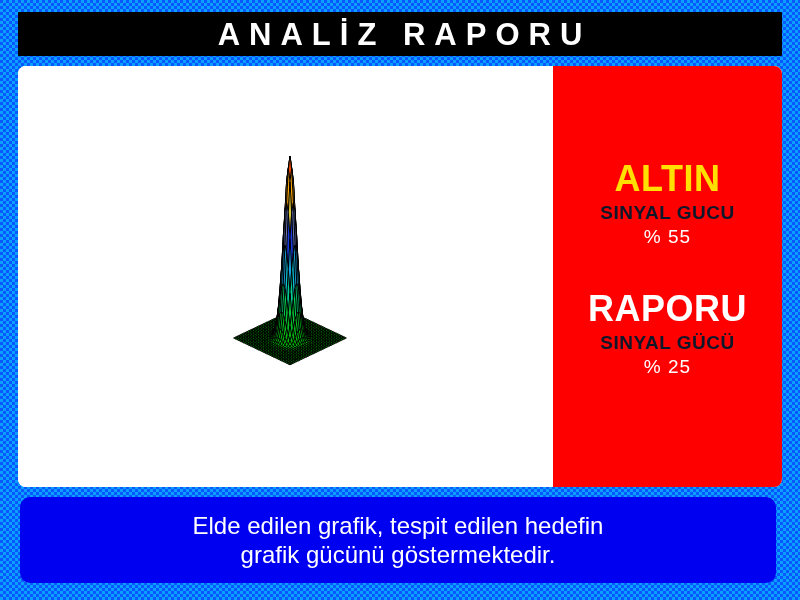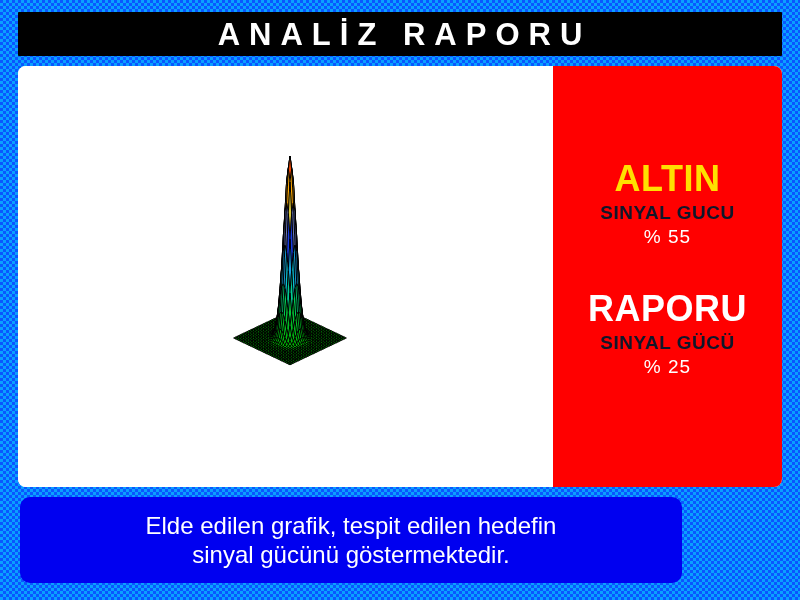--- a/index.html
+++ b/index.html
@@ -91,21 +91,21 @@
     font-weight: normal;
     letter-spacing: 1px;
     line-height: 1.1;
     margin: 0;
   }
 
   
   #caption-box {
     position: absolute;
     left: 20px; top: 497px;
-    width: 662px; height: 86px;
+    width: 756px; height: 86px;
     background: #0000f0;
     border-radius: 10px;
     display: flex; flex-direction: column;
     align-items: center; justify-content: center;
   }
   .caption-line {
     color: #ffffff;
     font-size: 24px;
     line-height: 1.22;
     white-space: nowrap;
@@ -1296,16 +1296,16 @@
         <div class="metal-name" id="metal-name">RAPORU</div>
         <div class="signal-label">SINYAL GÜCÜ</div>
         <div class="signal-value">% 25</div>
       </div>
 
     </div>
   </div>
 
   <div id="caption-box">
     <div class="caption-line">Elde edilen grafik, tespit edilen hedefin</div>
-    <div class="caption-line">sinyal gücünü göstermektedir.</div>
+    <div class="caption-line">grafik gücünü göstermektedir.</div>
   </div>
 
 </div>
 
 </body></html>

